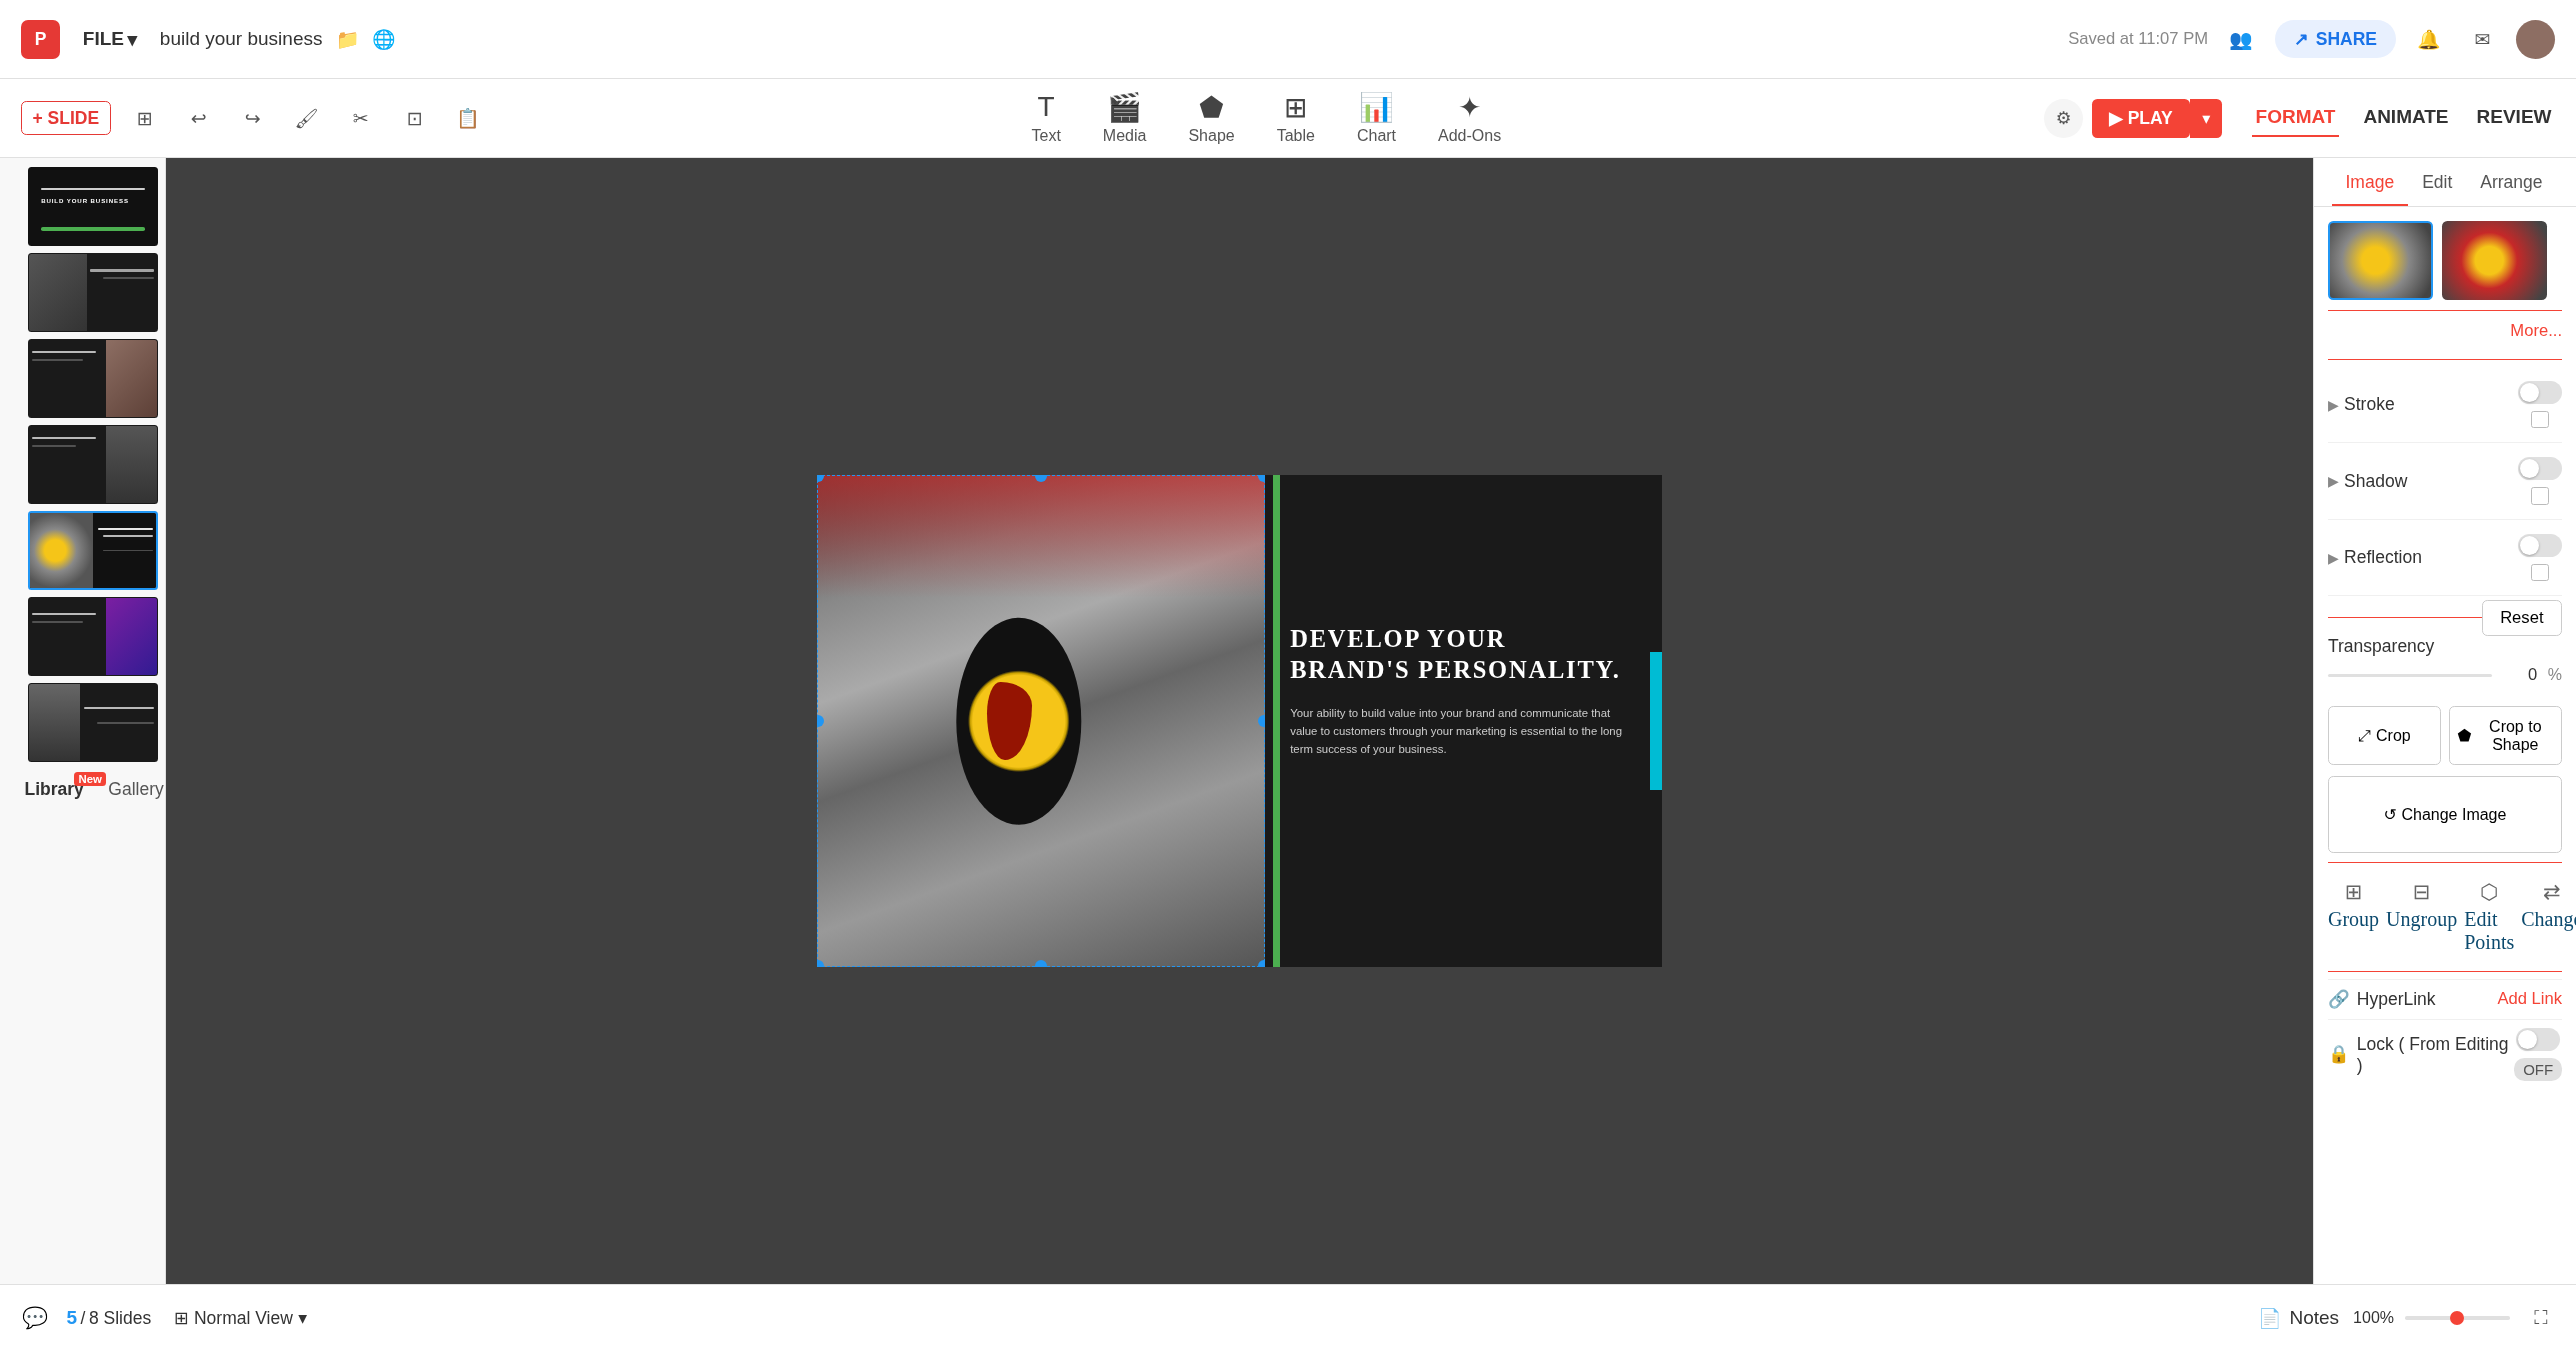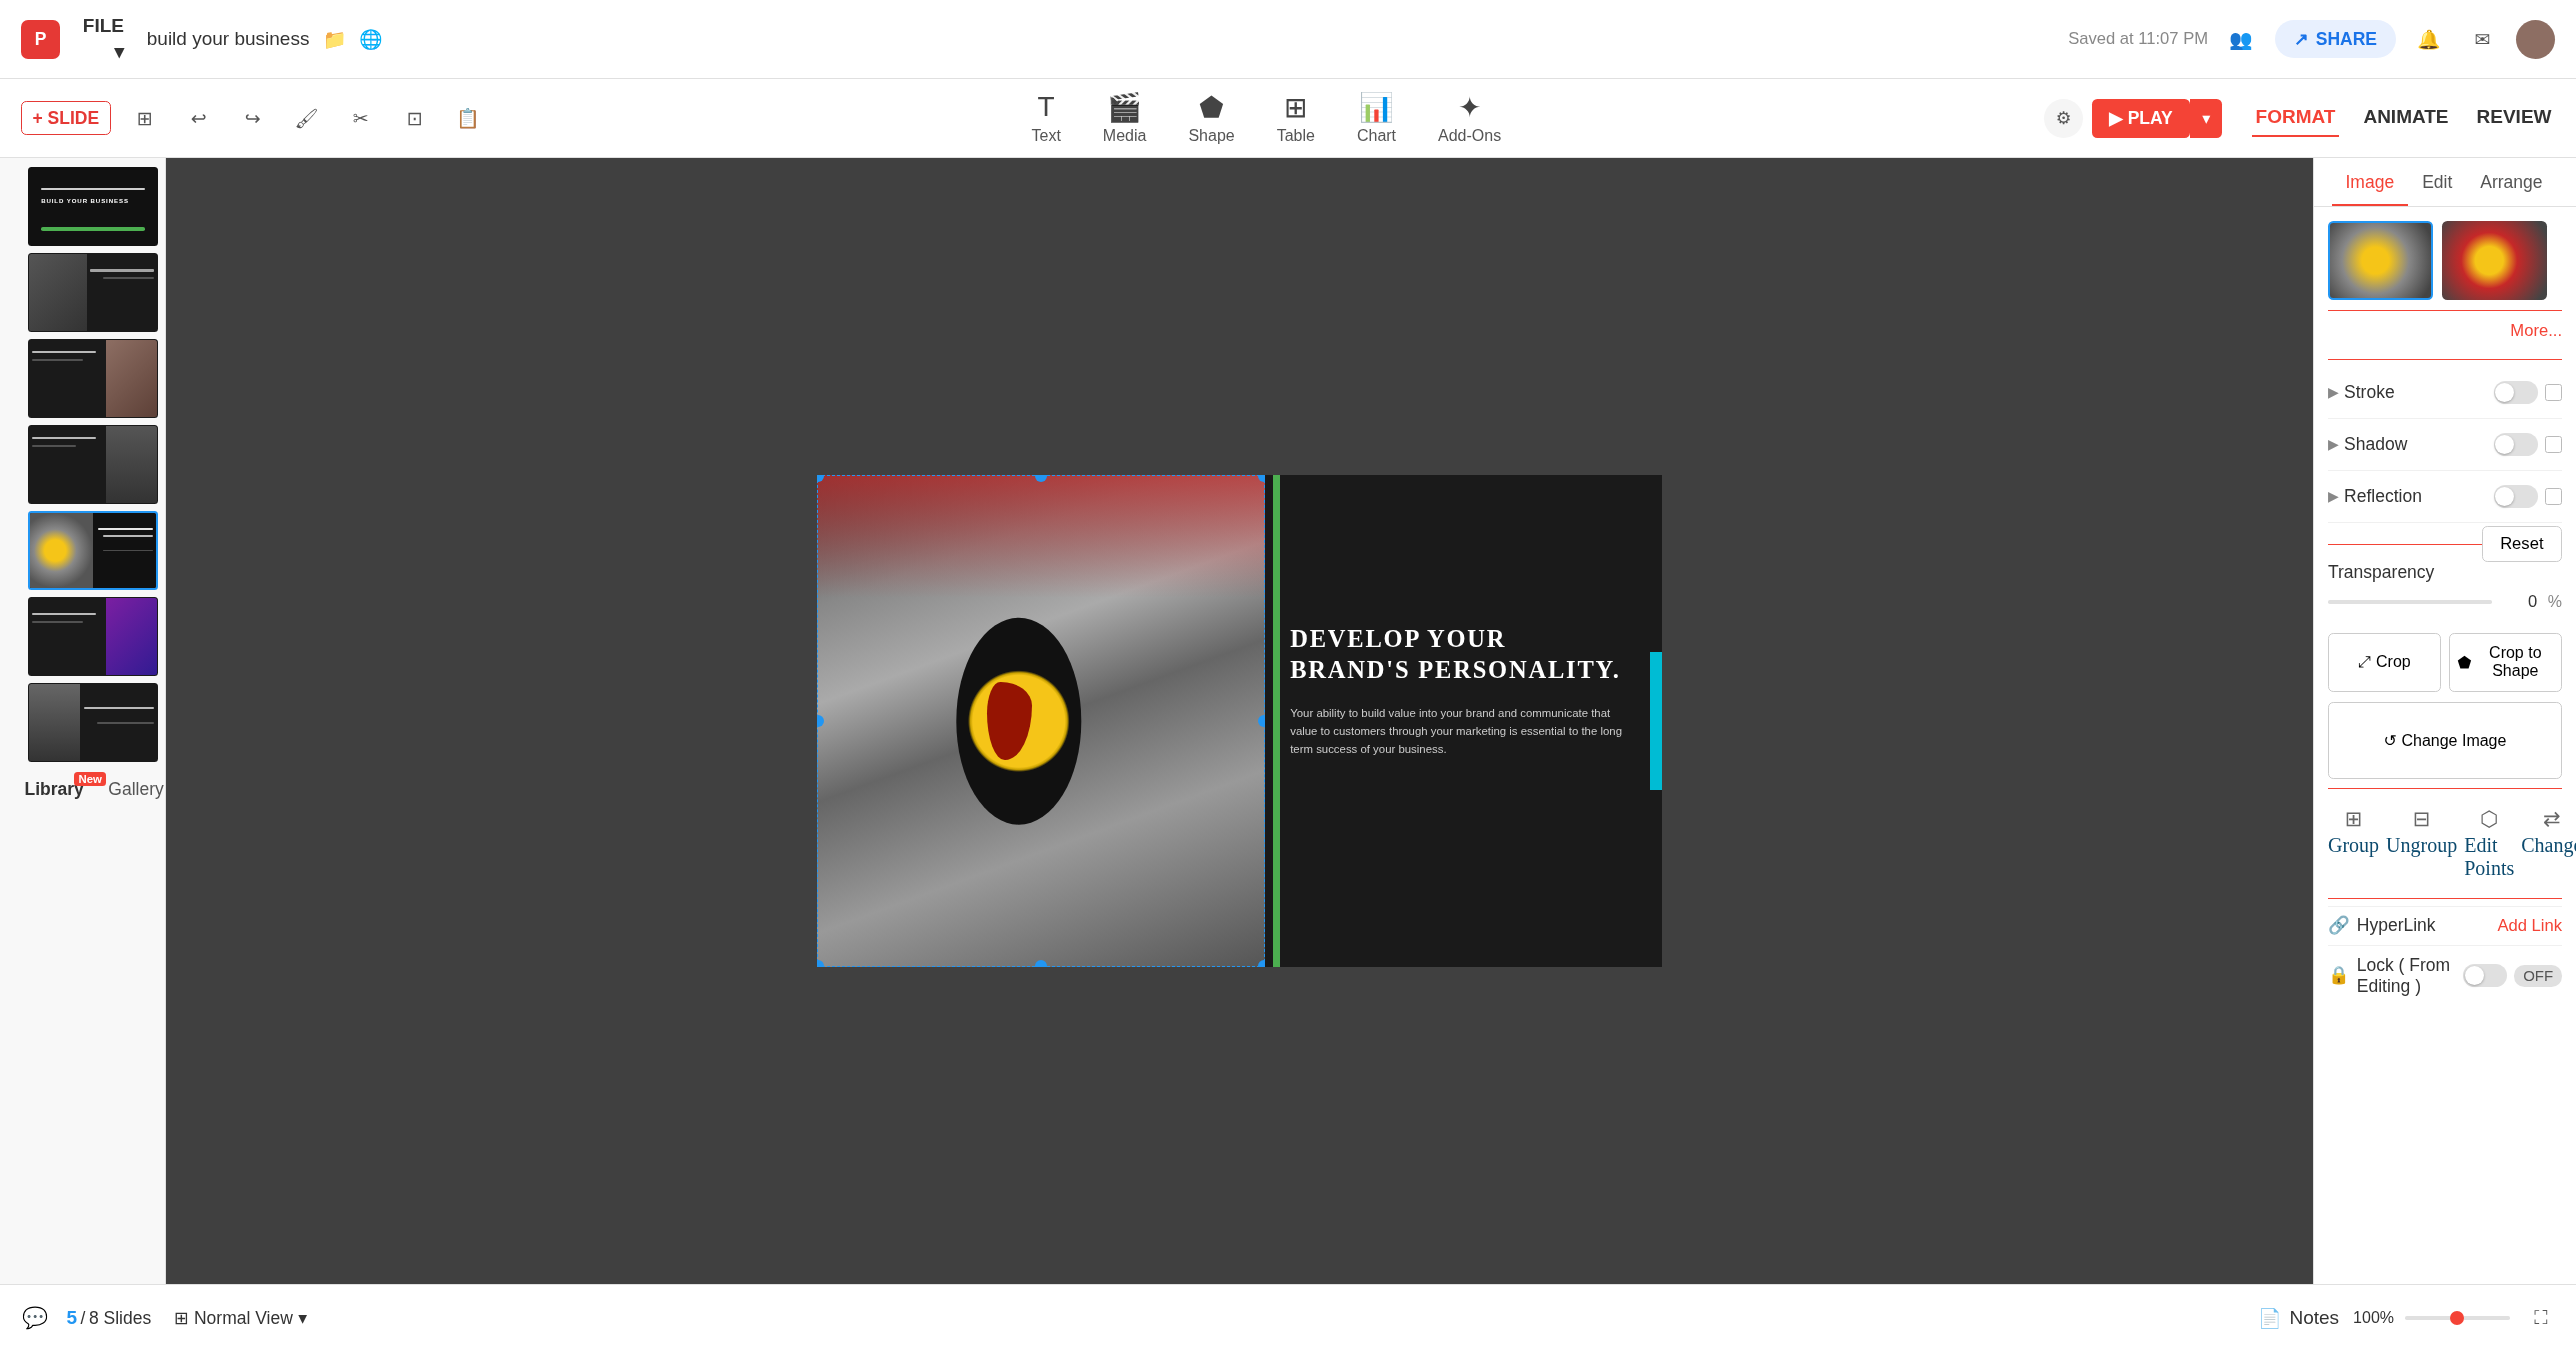--- a/index.html
+++ b/index.html
@@ -1,21 +1,21 @@
 <!DOCTYPE html>
 <html style="font-size:14px"><head>
   <meta charset="utf-8">
   <style>
     * { box-sizing: border-box; margin: 0; padding: 0; }
     body { font-family: -apple-system, BlinkMacSystemFont, 'Segoe UI', sans-serif; background: #1a1a1a; width: 2576px; height: 1351px; overflow: hidden; display: flex; flex-direction: column; }
 
     
     .top-bar { background: #fff; height: 79px; display: flex; align-items: center; padding: 0 21px; border-bottom: 0.9px solid #e0e0e0; gap: 14px; flex-shrink: 0; }
     .app-logo { width: 39px; height: 39px; background: #e53935; border-radius: 7px; display: flex; align-items: center; justify-content: center; color: white; font-weight: bold; font-size: 17.5px; }
-    .file-btn { display: flex; align-items: flex-end; gap: 3.5px; font-size: 19px; font-weight: 600; color: #333; cursor: pointer; padding: 5.3px 8.8px; border-radius: 5.3px; flex-direction: column; }
+    .file-btn { display: flex; align-items: flex-start; gap: 3.5px; font-size: 19px; font-weight: 600; color: #333; cursor: pointer; padding: 5.3px 8.8px; border-radius: 5.3px; }
     .doc-title { font-size: 19px; color: #333; font-weight: 500; }
     .doc-icons { display: flex; gap: 12.3px; align-items: center; color: #555; font-size: 19px; }
     .spacer { flex: 1; }
     .save-info { font-size: 16.6px; color: #888; }
     .top-right { display: flex; align-items: center; gap: 14px; }
     .icon-btn { width: 39px; height: 39px; border-radius: 50%; display: flex; align-items: center; justify-content: center; cursor: pointer; color: #555; font-size: 19px; }
     .share-btn { background: #e8f0fe; color: #1a73e8; border: none; padding: 8.8px 19px; border-radius: 19px; font-size: 17.5px; font-weight: 600; cursor: pointer; display: flex; align-items: center; gap: 7px; }
     .avatar { width: 39px; height: 39px; border-radius: 50%; background: #8d6e63; overflow: hidden; }
 
     
@@ -58,21 +58,21 @@
     
     .img-row { display: flex; gap: 8.8px; margin-bottom: 10.5px; }
     .img-thumb { width: 105px; height: 79px; border-radius: 5.3px; overflow: hidden; background: #ddd; cursor: pointer; }
     .img-thumb.selected { border: 2.6px solid #2196f3; }
 
     .more-link { color: #f44336; font-size: 16.6px; text-align: right; padding: 3.5px 0 10.5px; cursor: pointer; display: block; }
     .panel-divider { height: 0.9px; background: #f44336; margin: 7px 0; }
     .panel-section { padding: 10.5px 0; border-bottom: 0.9px solid #f0f0f0; }
     .section-row { display: flex; align-items: center; justify-content: space-between; padding: 3.5px 0; }
     .section-label { font-size: 17.5px; color: #333; display: flex; align-items: center; gap: 5.3px; }
-    .toggle-group { display: flex; align-items: center; gap: 7px; }
+    .toggle-group { display: flex; align-items: center; gap: 7px; flex-direction: column; }
     .toggle { width: 44px; height: 23px; background: #e0e0e0; border-radius: 11.4px; position: relative; cursor: pointer; }
     .toggle.off { background: #e0e0e0; }
     .toggle-knob { width: 19px; height: 19px; background: white; border-radius: 50%; position: absolute; top: 1.8px; left: 1.8px; box-shadow: 0 0.9px 2.6px rgba(0,0,0,0.3); }
     .checkbox { width: 17.5px; height: 17.5px; border: 1.8px solid #bbb; border-radius: 2.6px; cursor: pointer; }
     .reset-btn { background: white; border: 0.9px solid #ccc; padding: 7px 17.5px; border-radius: 5.3px; font-size: 16.6px; cursor: pointer; float: right; }
     .transparency-section { padding: 10.5px 0; }
     .trans-label { font-size: 17.5px; color: #333; margin-bottom: 8.8px; display: block; }
     .trans-row { display: flex; align-items: center; gap: 10.5px; }
     .slider-track { flex: 1; height: 3.5px; background: #e0e0e0; border-radius: 1.8px; position: relative; }
     .slider-fill { width: 0%; height: 3.5px; background: #f44336; border-radius: 1.8px; }

